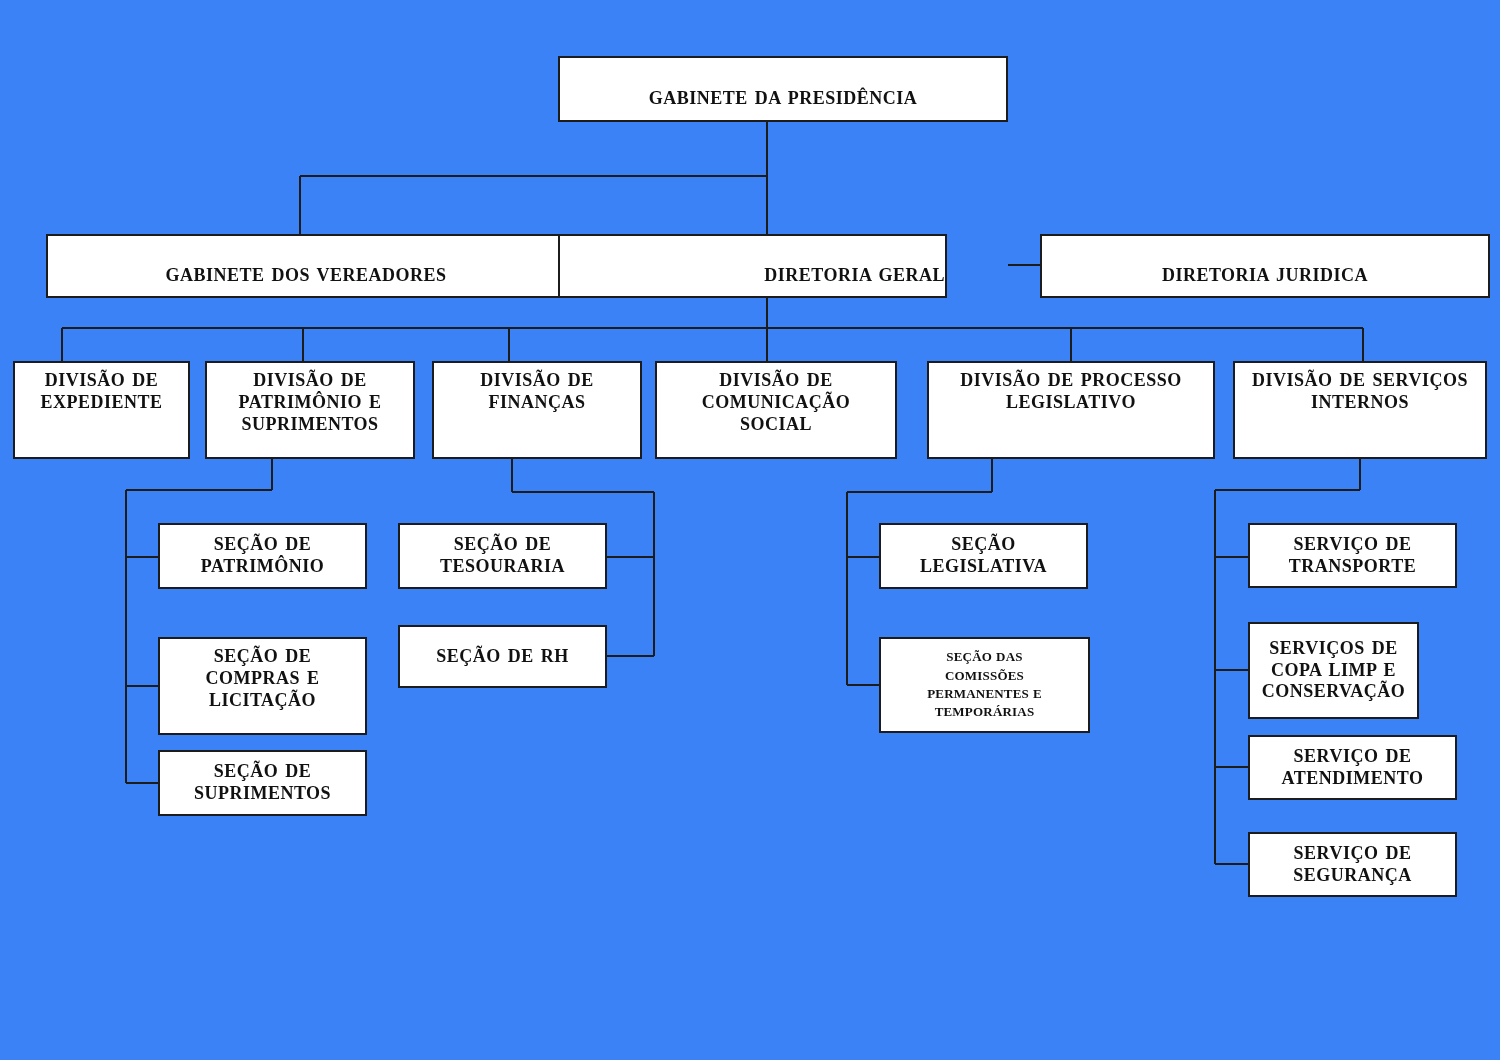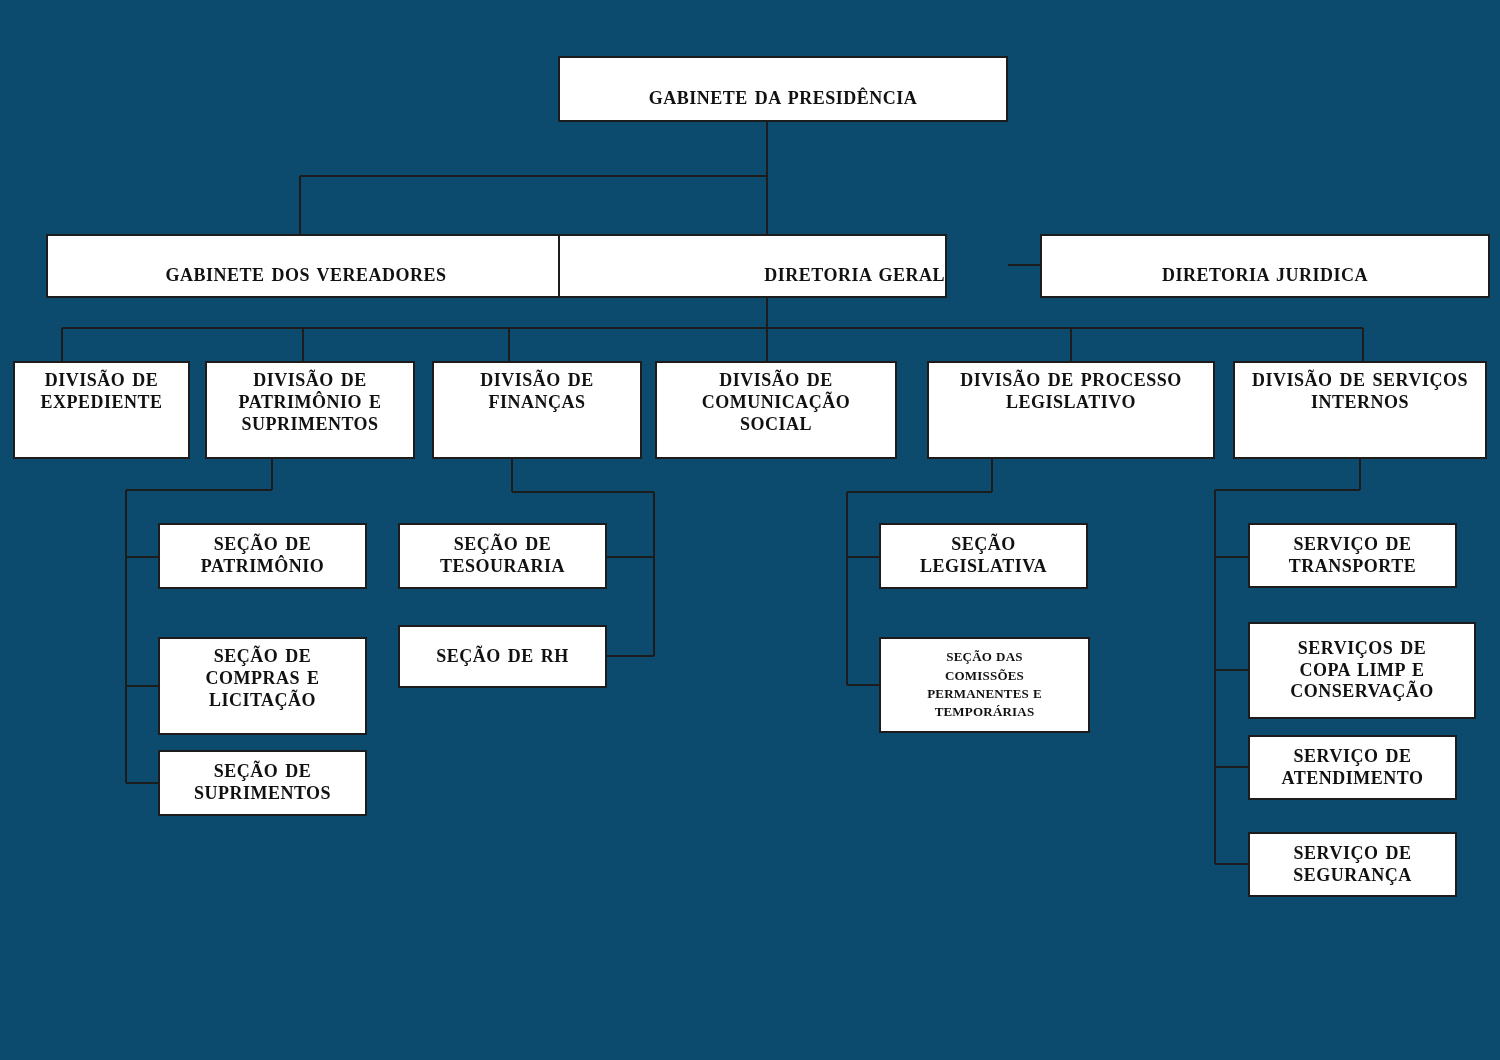--- a/index.html
+++ b/index.html
@@ -4,21 +4,21 @@
 <style>
   html, body {
     margin: 0;
     padding: 0;
     background: #ffffff;
   }
   #stage {
     position: relative;
     width: 1500px;
     height: 1060px;
-    background: #0c4a6e;
+    background: #3b82f6;
     font-family: "Liberation Serif", "DejaVu Serif", serif;
     overflow: hidden;
     text-decoration: underline;
   }
   #wires {
     position: absolute;
     left: 0;
     top: 0;
     width: 1500px;
     height: 1060px;
@@ -186,21 +186,21 @@
     <span>SEÇÃO DAS
 COMISSÕES
 PERMANENTES E
 TEMPORÁRIAS</span>
   </div>
 
   <div class="node" style="left:1248px; top:523px; width:209px; height:65px;">
     <span>SERVIÇO DE
 TRANSPORTE</span>
   </div>
-  <div class="node" style="left:1248px; top:622px; width:228px; height:97px;">
+  <div class="node" style="left:1248px; top:622px; width:171px; height:97px;">
     <span>SERVIÇOS DE
 COPA LIMP E
 CONSERVAÇÃO</span>
   </div>
   <div class="node" style="left:1248px; top:735px; width:209px; height:65px;">
     <span>SERVIÇO DE
 ATENDIMENTO</span>
   </div>
   <div class="node" style="left:1248px; top:832px; width:209px; height:65px;">
     <span>SERVIÇO DE

